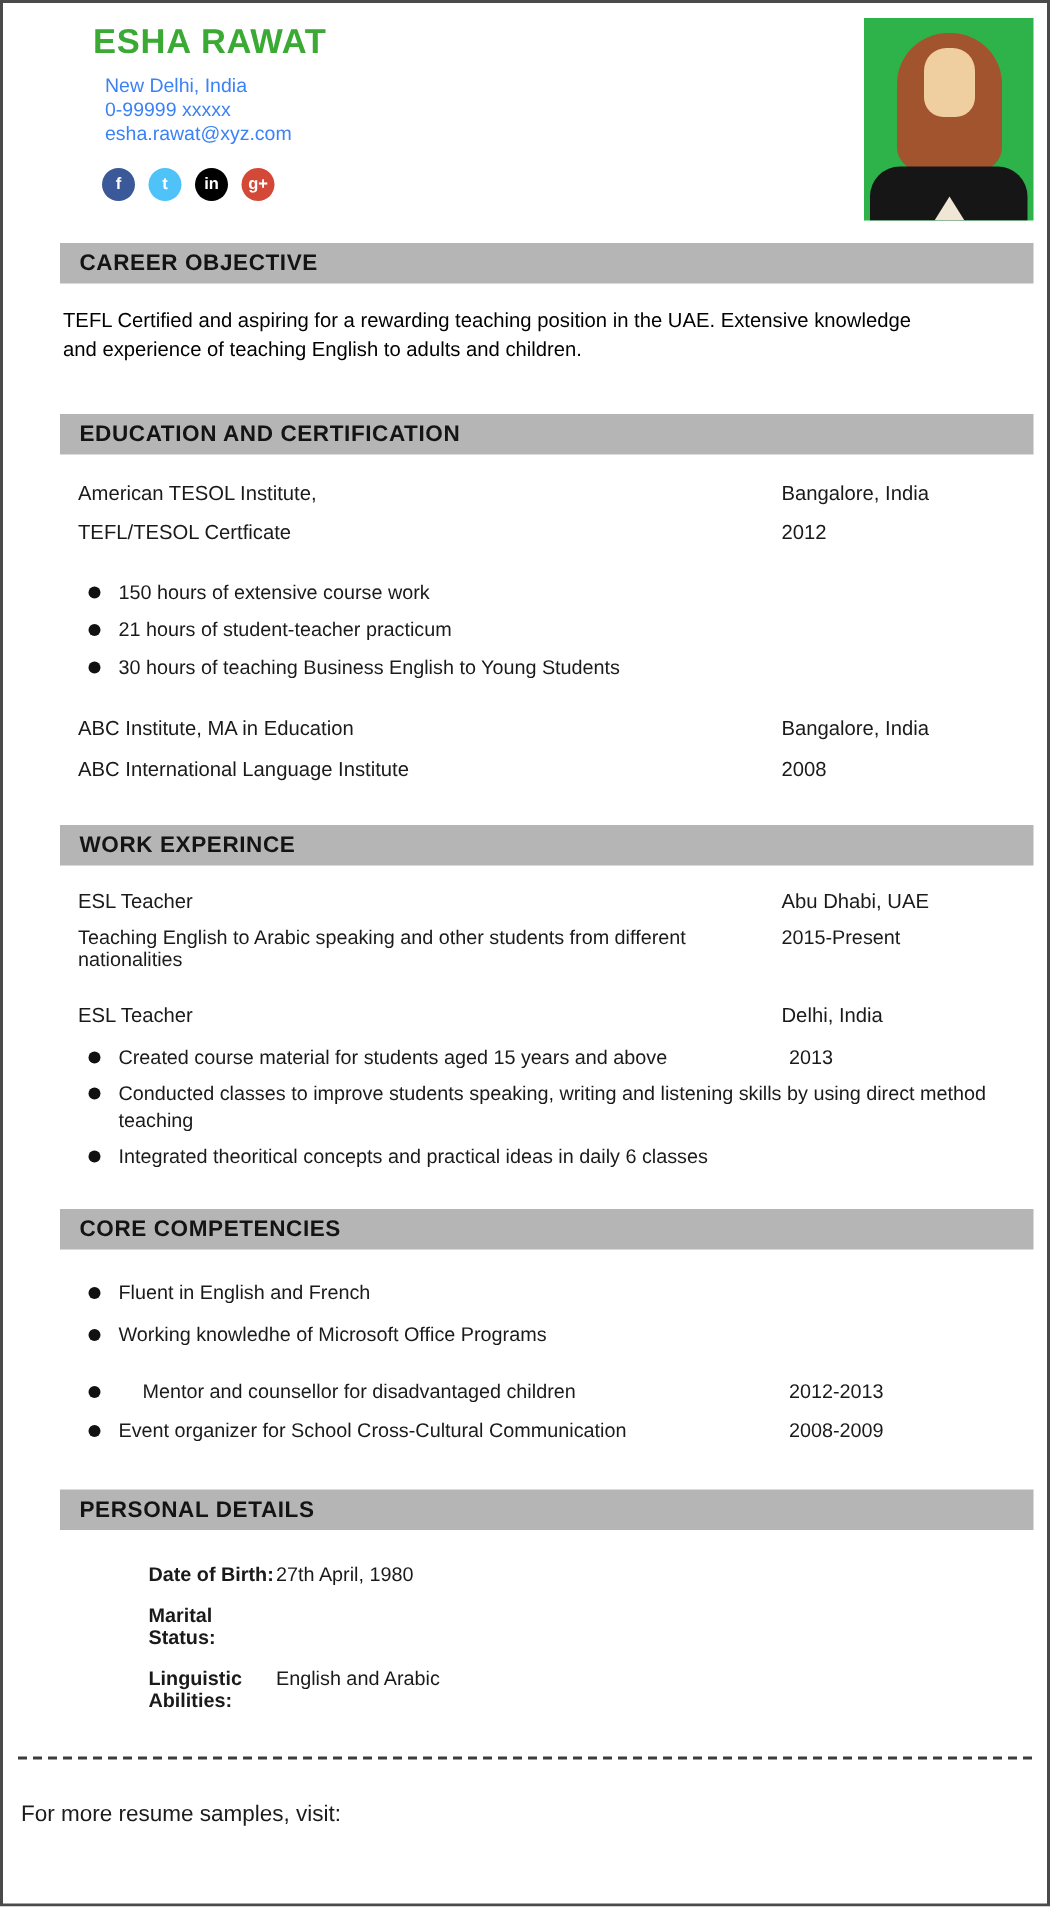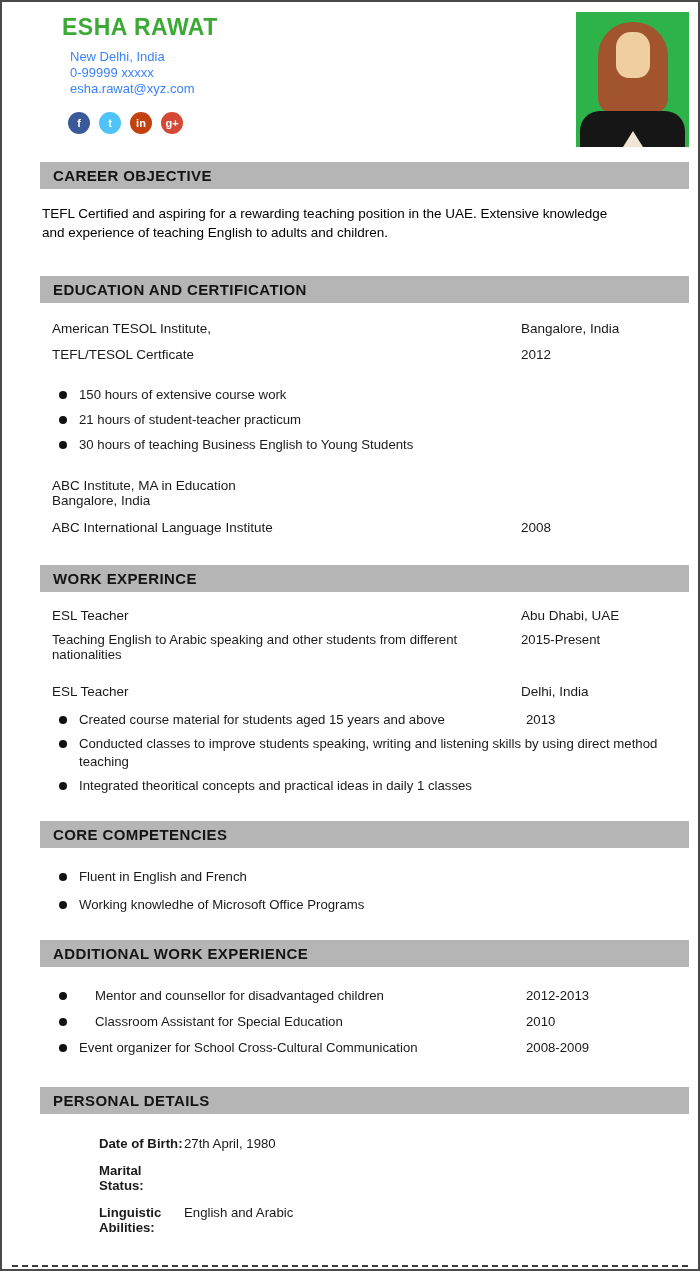--- a/index.html
+++ b/index.html
@@ -67,21 +67,21 @@
   <header class="header">
     <div class="name">ESHA RAWAT</div>
     <div class="contact">
       <div>New Delhi, India</div>
       <div>0-99999 xxxxx</div>
       <div>esha.rawat@xyz.com</div>
     </div>
     <div class="social-row">
       <span class="social" style="background: rgb(59, 89, 152);">f</span>
       <span class="social" style="background: rgb(79, 195, 247);">t</span>
-      <span class="social" style="background: #c2410c;">in</span>
+      <span class="social" style="background: #000000;">in</span>
       <span class="social" style="background: rgb(211, 72, 54);">g+</span>
     </div>
     <div class="photo">
       <div class="avatar-hair"></div>
       <div class="avatar-face"></div>
       <div class="avatar-body"></div>
       <div class="avatar-collar"></div>
     </div>
   </header>
 
@@ -107,21 +107,21 @@
     <div class="bullet-item mb-7">
       <span class="dot"></span>
       <span class="btext">21 hours of student-teacher practicum</span>
     </div>
     <div class="bullet-item">
       <span class="dot"></span>
       <span class="btext">30 hours of teaching Business English to Young Students</span>
     </div>
   </div>
 
-  <div class="row2" style="margin-top:24px;flex-direction:column;">
+  <div class="row2" style="margin-top:24px;">
     <div class="left bold">ABC Institute, MA in Education</div>
     <div class="right bold">Bangalore, India</div>
   </div>
   <div class="row2" style="margin-top:12px;">
     <div class="left">ABC International Language Institute</div>
     <div class="right">2008</div>
   </div>
 
   <div class="section-bar mt-30">WORK EXPERINCE</div>
 
@@ -143,47 +143,41 @@
       <span class="dot"></span>
       <span class="btext">Created course material for students aged 15 years and above</span>
       <span class="byear">2013</span>
     </div>
     <div class="bullet-item mb-6">
       <span class="dot"></span>
       <span class="btext">Conducted classes to improve students speaking, writing and listening skills by using direct method teaching</span>
     </div>
     <div class="bullet-item">
       <span class="dot"></span>
-      <span class="btext">Integrated theoritical concepts and practical ideas in daily 1 classes</span>
+      <span class="btext">Integrated theoritical concepts and practical ideas in daily 6 classes</span>
     </div>
   </div>
 
   <div class="section-bar mt-26">CORE COMPETENCIES</div>
   <div style="margin-top:20px;">
     <div class="bullet-item mb-10">
       <span class="dot"></span>
       <span class="btext">Fluent in English and French</span>
     </div>
     <div class="bullet-item">
       <span class="dot"></span>
       <span class="btext">Working knowledhe of Microsoft Office Programs</span>
     </div>
   </div>
 
-  <div class="section-bar mt-26">ADDITIONAL WORK EXPERIENCE</div>
   <div style="margin-top:20px;">
     <div class="bullet-item mb-8">
       <span class="dot"></span>
       <span class="btext">Mentor and counsellor for disadvantaged children</span>
       <span class="byear">2012-2013</span>
-    </div>
-    <div class="bullet-item mb-8">
-      <span class="dot"></span>
-      <span class="btext">Classroom Assistant for Special Education</span>
-      <span class="byear">2010</span>
     </div>
     <div class="bullet-item">
       <span class="dot"></span>
       <span class="btext">Event organizer for School Cross-Cultural Communication</span>
       <span class="byear">2008-2009</span>
     </div>
   </div>
 
   <div class="section-bar mt-30">PERSONAL DETAILS</div>
   <div style="margin-top:22px;">

